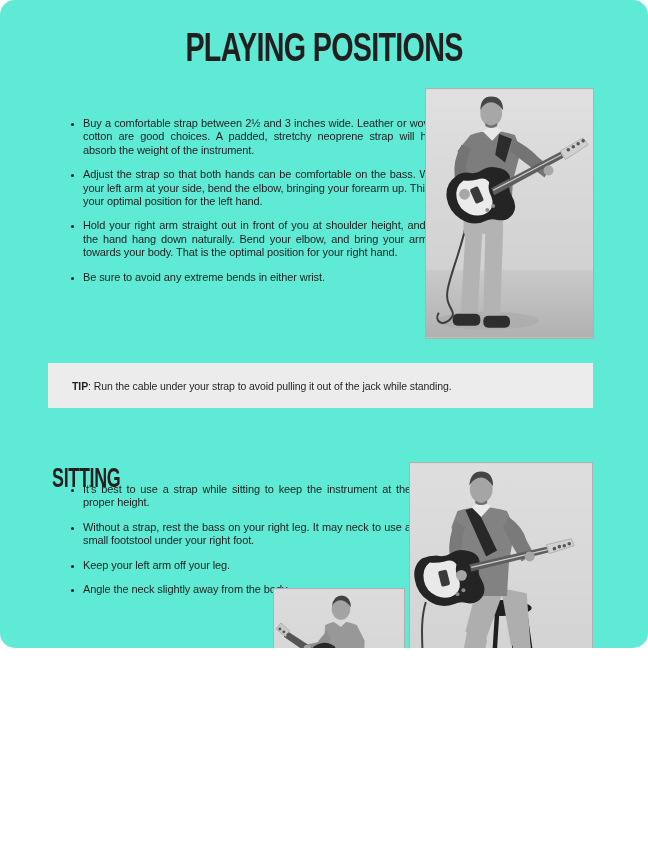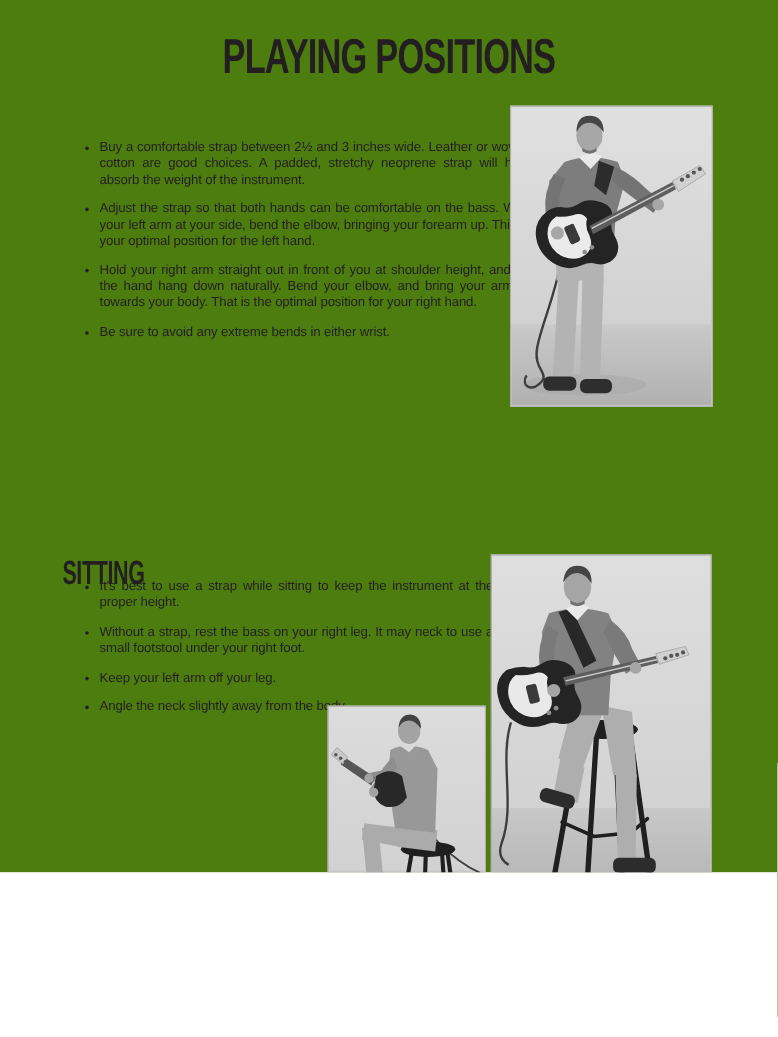--- a/index.html
+++ b/index.html
@@ -1,18 +1,18 @@
 <!DOCTYPE html>
 <html><head>
 <meta charset="utf-8">
 <style>
   html,body{margin:0;padding:0;background:#ffffff;}
   .page{
-    position:relative;width:648px;height:727px;background:#4d7c0f;overflow:hidden;
-    font-family:"Liberation Sans",sans-serif;color:#231f20;
+    position:relative;width:648px;height:648px;background:#5eead4;overflow:hidden;
+    font-family:"Liberation Sans",sans-serif;color:#231f20;border-radius:15px;
   }
   .page-title{
     position:absolute;top:25px;left:0;width:648px;text-align:center;
     font-size:41px;line-height:44px;font-weight:bold;white-space:nowrap;
   }
   .page-title .condensed{display:inline-block;transform:scaleX(0.70);transform-origin:50% 50%;letter-spacing:-1px;}
   .section-heading{
     position:absolute;left:52px;font-size:28px;line-height:28px;font-weight:bold;white-space:nowrap;
   }
   .section-heading .condensed{display:inline-block;transform:scaleX(0.64);transform-origin:0 50%;letter-spacing:-0.5px;}
@@ -101,20 +101,25 @@
         <circle cx="144" cy="61" r="1.8" fill="#565656"></circle>
         <circle cx="149" cy="58" r="1.8" fill="#565656"></circle>
         <circle cx="154" cy="55" r="1.8" fill="#565656"></circle>
         <circle cx="159" cy="52" r="1.8" fill="#565656"></circle>
       </g>
       <circle cx="124" cy="82" r="5" fill="#a7a7a7"></circle>
       <circle cx="39" cy="106" r="5.5" fill="#a7a7a7"></circle>
     </svg>
   </div>
 
+  <div class="tip-box">
+    <div class="tip-line">
+      <span class="tip-label">TIP</span><span>: Run the cable under your strap to avoid pulling it out of the jack while standing.</span>
+    </div>
+  </div>
 
   <div class="section-heading heading-sitting">
     <span class="condensed">SITTING</span>
   </div>
 
   <ul class="bullets sitting-bullets">
     <li>It's best to use a strap while sitting to keep the instrument at the proper height.</li>
     <li>Without a strap, rest the bass on your right leg. It may neck to use a small footstool under your right foot.</li>
     <li>Keep your left arm off your leg.</li>
     <li>Angle the neck slightly away from the body.</li>

